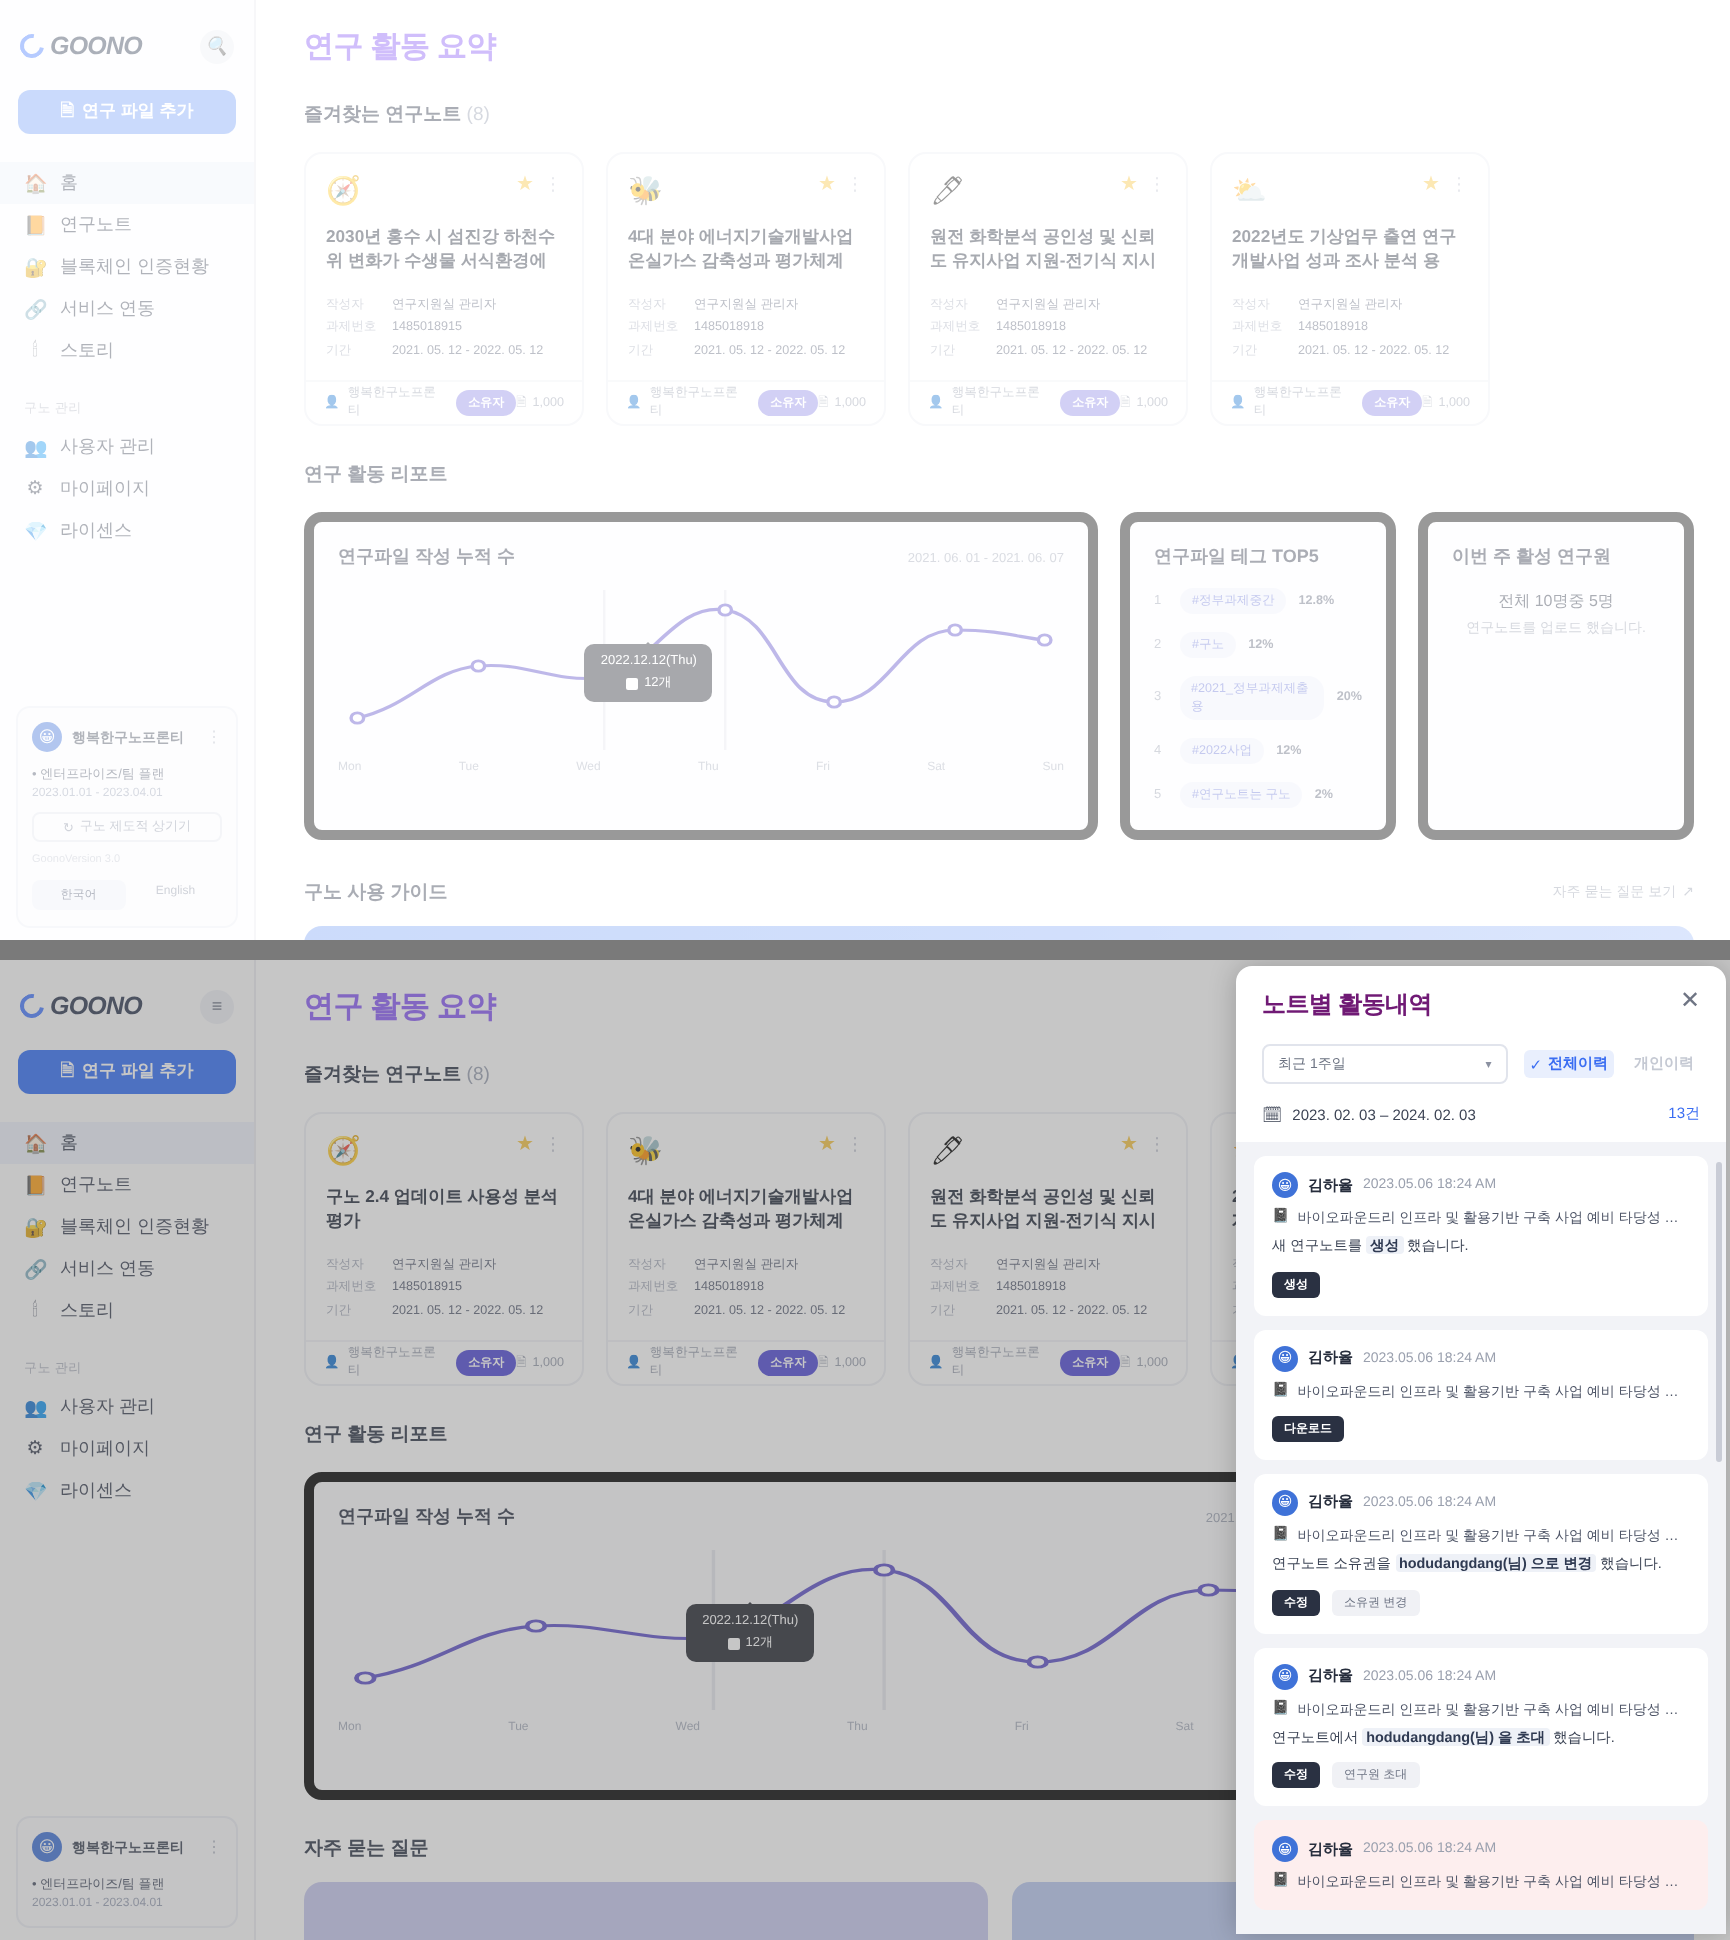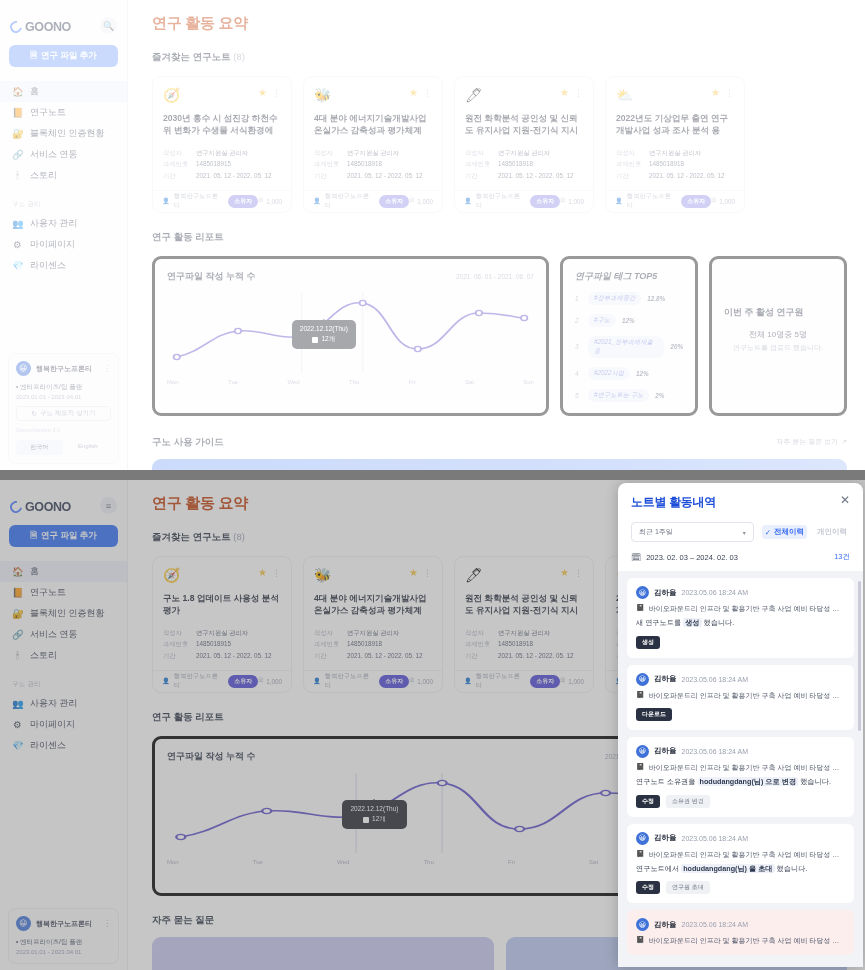--- a/index.html
+++ b/index.html
@@ -14,21 +14,21 @@
 
   
   .veil { position:absolute; inset:0; pointer-events:none; z-index:60; }
   .frame-top .veil { background:rgba(255,255,255,0.60); }
   .frame-bot .veil { background:rgba(120,120,120,0.42); }
 
   .app { position:absolute; inset:0; display:flex; background:#fff; }
 
   
   .sidebar { width:128px; flex:none; background:#fdfdfe; border-right:1px solid #ececf1; position:relative; padding:8px 0 0 0; }
-  .sb-top { display:flex; align-items:flex-end; justify-content:space-between; padding:4px 10px 0 10px; height:26px; }
+  .sb-top { display:flex; align-items:center; justify-content:space-between; padding:4px 10px 0 10px; height:26px;font-style:italic; }
   .logo { display:flex; align-items:center; gap:3px; font-weight:bold; font-size:12.5px; color:#2f3a52; letter-spacing:-0.4px; }
   .logo .g { width:12px; height:12px; border:2px solid #4a7dff; border-radius:50%; border-right-color:transparent; display:inline-block; transform:rotate(-35deg); }
   .sb-ico { width:17px; height:17px; border-radius:50%; background:#eef0f5; display:flex; align-items:center; justify-content:center; font-size:9px; color:#6b7180; cursor:pointer; }
 
   .add-btn { margin:11px 9px 0 9px; height:22px; border-radius:6px; background:#2f6df6; color:#fff; font-size:8.5px; display:flex; align-items:center; justify-content:center; gap:4px; cursor:pointer; font-weight:bold; }
   .frame-top .add-btn { background:#7ba4f7; }
 
   .nav { margin-top:14px; }
   .nav-item { height:21px; display:flex; align-items:center; gap:7px; padding:0 12px; font-size:9px; color:#3b4254; cursor:pointer; }
   .nav-item.active { background:#eef2fb; }
@@ -44,21 +44,21 @@
   .org-date { font-size:6px; color:#9aa2b6; margin-top:2px; }
   .org-btn { margin-top:6px; height:15px; border:1px solid #e3e6ee; border-radius:4px; font-size:6.5px; color:#8c93a5; display:flex; align-items:center; justify-content:center; gap:3px; cursor:pointer; }
   .org-ver { font-size:5.5px; color:#c2c6d1; margin-top:6px; }
   .lang { display:flex; gap:2px; margin-top:7px; }
   .lang div { flex:1; text-align:center; font-size:6px; padding:3px 0; border-radius:4px; color:#8b92a3; cursor:pointer; }
   .lang div.on { background:#eef1f7; color:#47506a; }
 
   
   .main { flex:1; position:relative; background:#fff; padding:14px 0 0 0; overflow:hidden; }
   .main-inner { padding:0 18px 0 24px; }
-  .h1 { font-size:15px; font-weight:bold; color:#c2410c; letter-spacing:-0.3px; }
+  .h1 { font-size:15px; font-weight:bold; color:#8b5cf6; letter-spacing:-0.3px; }
   .sec-h { margin-top:18px; font-size:9.5px; font-weight:bold; color:#2c3446; }
   .sec-h .cnt { color:#9aa1b2; font-weight:normal; }
 
   
   .cards { display:flex; gap:11px; margin-top:12px; }
   .card { width:140px; flex:none; border:1px solid #eeeff4; border-radius:9px; background:#fff; padding:10px 10px 0 10px; }
   .card-top { display:flex; align-items:flex-start; justify-content:space-between; }
   .c-emoji { font-size:14px; }
   .c-right { display:flex; align-items:center; gap:5px; }
   .c-star { font-size:10px; color:#f7c544; }
@@ -69,43 +69,43 @@
   .c-mk { color:#a9aebd; width:26px; flex:none; }
   .c-mv { color:#5d6478; }
   .c-foot { margin:9px -10px 0 -10px; border-top:1px solid #f1f2f6; height:22px; display:flex; align-items:center; justify-content:space-between; padding:0 9px; }
   .c-f1 { display:flex; align-items:center; gap:4px; font-size:6.3px; color:#9aa0af; }
   .pill { background:#4e48d6; color:#fff; font-size:6px; border-radius:8px; padding:2px 6px; font-weight:bold; }
   .frame-top .pill { background:#8f8ae6; }
   .c-f2 { display:flex; align-items:center; gap:3px; font-size:6.3px; color:#9aa0af; }
 
   
   .rep { display:flex; gap:11px; margin-top:12px; }
-  .panelbox { border:3px solid #000000; border-radius:9px; background:#fcfcfe; padding:11px 12px; }
+  .panelbox { border:5px solid #000000; border-radius:9px; background:#fcfcfe; padding:11px 12px; }
   .rep-chart { flex:1; }
   .rep-head { display:flex; align-items:baseline; justify-content:space-between; }
   .rep-t { font-size:9px; font-weight:bold; color:#2d3446; }
   .rep-d { font-size:6.5px; color:#a3a9b8; }
   .chart-wrap { position:relative; height:86px; margin-top:8px; }
   .chart-wrap svg { width:100%; height:100%; display:block; }
   .xlabels { display:flex; justify-content:space-between; margin-top:2px; }
   .xlabels span { font-size:6px; color:#a8aebd; }
   .tip { position:absolute; left:34%; top:34%; background:#232630; color:#fff; border-radius:5px; padding:5px 8px; text-align:center; }
   .tip .d { font-size:6.5px; }
   .tip .v { font-size:6.5px; margin-top:3px; display:flex; align-items:center; justify-content:center; gap:3px; }
   .tip .sw { width:6px; height:6px; background:#fff; border-radius:1px; display:inline-block; }
   .tip:after { content:""; position:absolute; left:50%; top:-5px; margin-left:-4px; border:4px solid transparent; border-bottom-color:#232630; }
 
-  .rep-tags { width:138px; flex:none;font-style:italic; }
+  .rep-tags { width:138px; flex:none; }
   .tag-row { display:flex; align-items:center; gap:6px; margin-top:9px; }
   .tag-n { font-size:6.5px; color:#9aa0b0; width:7px; }
   .tag-c { background:#eef0fb; color:#6f7bd6; font-size:6.3px; border-radius:8px; padding:2px 6px; }
   .tag-p { font-size:6.3px; color:#5d6478; font-weight:bold; }
 
   .rep-don { width:138px; flex:none; text-align:center; }
-  .rep-don .rep-t { text-align:left;margin-top:36px; }
+  .rep-don .rep-t { text-align:left; }
   .donut { margin:12px auto 0 auto; width:66px; height:66px; position:relative; }
   .donut .pc { position:absolute; inset:0; display:flex; align-items:center; justify-content:center; font-size:9px; font-weight:bold; color:#8d87dd; }
   .don-t1 { margin-top:10px; font-size:8px; font-weight:normal; color:#2f3648; }
   .don-t2 { margin-top:3px; font-size:7px; color:#9aa0b0; }
 
   
   .guide-head { display:flex; align-items:center; justify-content:space-between; margin-top:20px; }
   .guide-h { font-size:9.5px; font-weight:bold; color:#2c3446; }
   .guide-l { font-size:7px; color:#9aa0b0; display:flex; align-items:center; gap:3px; cursor:pointer; }
   .banner { margin-top:10px; height:52px; border-radius:9px; background:linear-gradient(100deg,#7fa6f5,#8fb0f7 55%,#a9c2f9); }
@@ -115,21 +115,21 @@
   .faq-c.b { background:#b9c9f2; }
 
   
   .hl-btn { position:absolute; right:72px; top:16px; z-index:70; background:#fff; border:2px solid #3a6df2; border-radius:11px; padding:9px 16px; display:flex; align-items:center; gap:8px; box-shadow:0 3px 12px rgba(58,109,242,.28); cursor:pointer; }
   .hl-btn .lbl { font-size:15px; font-weight:bold; color:#232a3a; letter-spacing:-0.3px; }
 
   
   .actpanel { position:absolute; right:2px; top:3px; width:245px; height:484px; background:#fff; border-radius:8px 8px 0 0; box-shadow:0 0 14px rgba(0,0,0,.22); z-index:80; display:flex; flex-direction:column; overflow:hidden; }
   .ap-head { padding:11px 13px 0 13px; }
   .ap-trow { display:flex; align-items:flex-start; justify-content:space-between; }
-  .ap-title { font-size:12px; font-weight:bold; color:#1d4ed8; letter-spacing:-0.3px; }
+  .ap-title { font-size:12px; font-weight:bold; color:#701a75; letter-spacing:-0.3px; }
   .ap-x { font-size:12px; color:#6f7584; cursor:pointer; line-height:1; }
   .ap-ctrl { display:flex; align-items:center; gap:8px; margin-top:11px; }
   .ap-sel { flex:1; height:20px; border:1px solid #e1e4ec; border-radius:4px; display:flex; align-items:center; justify-content:space-between; padding:0 7px; font-size:7px; color:#6d7483; cursor:pointer; }
   .ap-sel .cv { font-size:6px; color:#8b91a1; }
   .ap-tabs { display:flex; align-items:center; gap:7px; }
   .ap-tab { font-size:7.5px; font-weight:bold; color:#c5c9d3; cursor:pointer; padding:2px 3px; border-radius:3px; }
   .ap-tab.on { color:#3a6df2; background:#e9effd; display:flex; align-items:center; gap:3px; }
   .ap-drow { display:flex; align-items:center; justify-content:space-between; margin-top:10px; padding-bottom:9px; }
   .ap-date { display:flex; align-items:center; gap:5px; font-size:7.5px; color:#3c4354; }
   .ap-cal { font-size:8px; }
@@ -541,21 +541,21 @@
           </div>
           <div class="cards">
             <div class="card">
               <div class="card-top">
                 <span class="c-emoji">🧭</span>
                 <span class="c-right">
                     <span class="c-star">★</span>
                     <span class="c-dots">⋮</span>
                   </span>
               </div>
-              <div class="c-title">구노 1.8 업데이트 사용성 분석평가</div>
+              <div class="c-title">구노 2.4 업데이트 사용성 분석평가</div>
               <div class="c-meta">
                 <div class="c-mrow">
                     <span class="c-mk">작성자</span>
                     <span class="c-mv">연구지원실 관리자</span>
                   </div>
                 <div class="c-mrow">
                     <span class="c-mk">과제번호</span>
                     <span class="c-mv">1485018915</span>
                   </div>
                 <div class="c-mrow">

